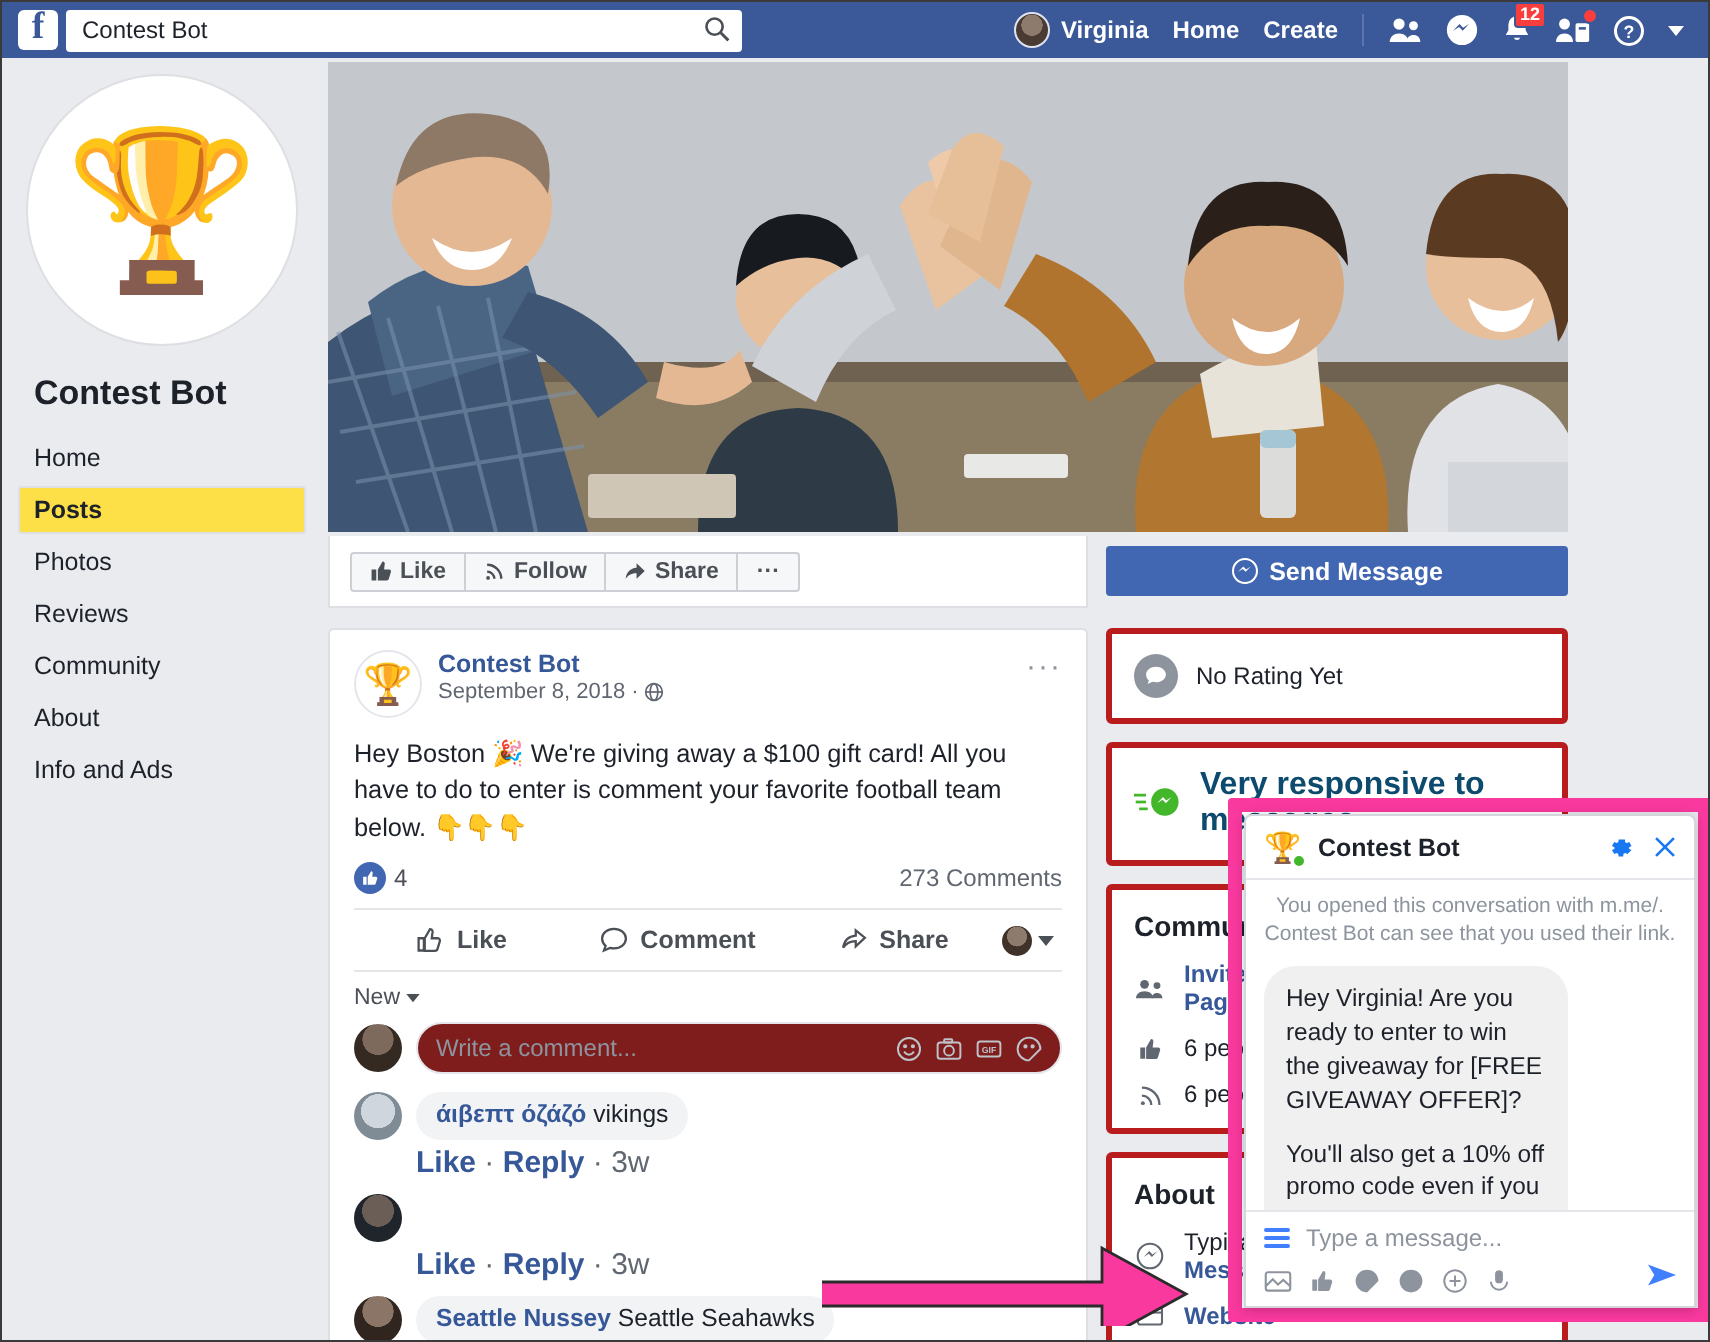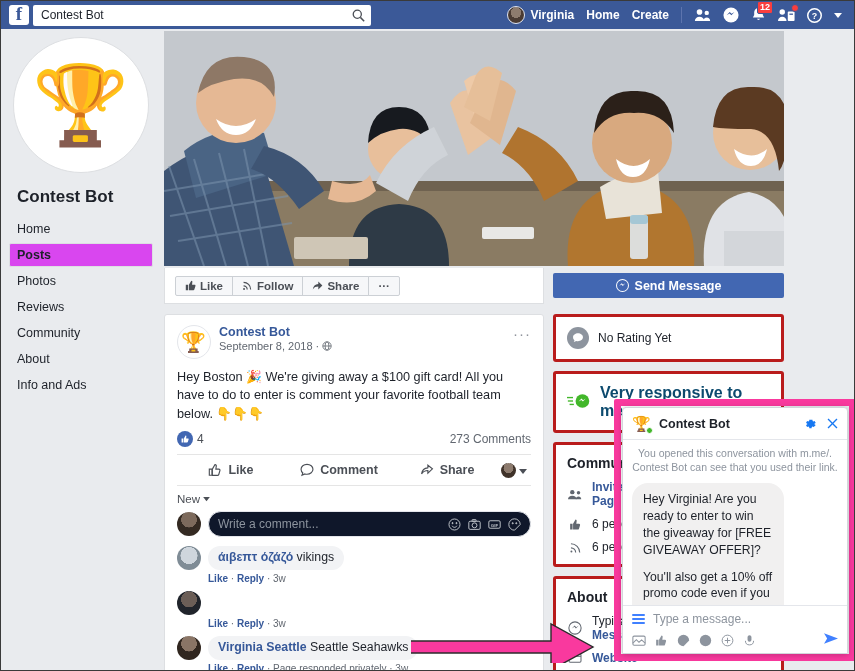--- a/index.html
+++ b/index.html
@@ -57,21 +57,21 @@
     width: 136px; height: 136px; border-radius: 50%; background: #fff;
     border: 1px solid #dddfe2; display: flex; align-items: center; justify-content: center;
     font-size: 78px; line-height: 1; margin: 0 auto;
   }
   .page-name { margin: 14px 0 10px 8px; font-size: 17px; font-weight: bold; color: #1d2129; }
   .side-list { list-style: none; }
   .side-item {
     font-size: 12.5px; color: #1d2129; padding: 5px 0 5px 8px; border-radius: 2px;
     margin-bottom: 2px; cursor: pointer;
   }
-  .side-item.active { background: #d946ef; border: 1px solid #dddfe2; font-weight: bold; padding: 4px 0 4px 7px; }
+  .side-item.active { background: #fde047; border: 1px solid #dddfe2; font-weight: bold; padding: 4px 0 4px 7px; }
 
   
   .cover {
     position: absolute; left: 163px; top: 30px; width: 620px; height: 235px; overflow: hidden;
     background: linear-gradient(180deg,#c9cfd6 0%,#b9b2a6 55%,#9c8f7d 100%);
   }
   .cover svg { display: block; }
 
   
   .actionbar {
@@ -130,32 +130,32 @@
   
   .comments { border-top: 1px solid #e5e5e5; padding-top: 7px; }
   .sort-row { font-size: 11.5px; color: #4b4f56; display: flex; align-items: center; gap: 3px; margin-bottom: 6px; cursor: pointer; }
   .cmt-input-row { display: flex; align-items: center; gap: 7px; margin-bottom: 9px; }
   .cav { width: 24px; height: 24px; border-radius: 50%; flex: none; }
   .cav.a0 { background: radial-gradient(circle at 50% 32%, #7d6a5c 0 38%, #342a22 39% 100%); }
   .cav.a1 { background: radial-gradient(circle at 50% 40%, #cfd6dd 0 45%, #7f8c96 46% 100%); }
   .cav.a2 { background: radial-gradient(circle at 50% 35%, #6b5e57 0 40%, #20242b 41% 100%); }
   .cav.a3 { background: radial-gradient(circle at 50% 32%, #8a7566 0 38%, #30261f 39% 100%); }
   .cmt-box {
-    flex: 1; height: 26px; background: #0f172a; border: 1px solid #e4e6eb; border-radius: 14px;
+    flex: 1; height: 26px; background: #7f1d1d; border: 1px solid #e4e6eb; border-radius: 14px;
     display: flex; align-items: center; padding: 0 9px;
   }
   .cmt-box .ph { font-size: 12px; color: #8d949e; }
   .cmt-icons { margin-left: auto; display: flex; gap: 7px; color: #bec3c9; align-items: center; }
   .cmt { display: flex; gap: 7px; margin-bottom: 3px; }
   .cmt-bubble {
     background: #f2f3f5; border-radius: 13px; padding: 4px 10px; font-size: 12.3px;
     color: #1d2129; display: inline-block;
   }
   .cmt-name { color: #365899; font-weight: bold; }
-  .cmt-links { font-size: 10px; color: #616770; margin: 1px 0 7px 31px; }
+  .cmt-links { font-size: 15px; color: #616770; margin: 1px 0 7px 31px; }
   .cmt-links b { color: #365899; font-weight: bold; }
 
   
   .rcol { position: absolute; left: 552px; top: 313px; width: 231px; }
   .rcard { background: #fff; border: 3px solid #b91c1c; border-radius: 3px; padding: 10px 11px; margin-bottom: 9px; }
   .rrow { display: flex; align-items: center; gap: 9px; font-size: 12px; color: #1d2129; }
   .circ-ico {
     width: 22px; height: 22px; border-radius: 50%; background: #8d949e; color: #fff;
     display: flex; align-items: center; justify-content: center; flex: none;
   }
@@ -499,21 +499,21 @@
       </div>
       <div class="cmt-links">
         <b>Like</b> ·
         <b>Reply</b> ·
         <span>3w</span>
       </div>
 
       <div class="cmt">
         <span class="cav a3"></span>
         <span class="cmt-bubble">
-          <b class="cmt-name">Virginia Seattle</b>
+          <b class="cmt-name">Seattle Nussey</b>
           <span>Seattle Seahawks</span>
         </span>
       </div>
       <div class="cmt-links">
         <b>Like</b> ·
         <b>Reply</b> ·
         <span>Page responded privately</span> ·
         <span>3w</span>
       </div>
 

